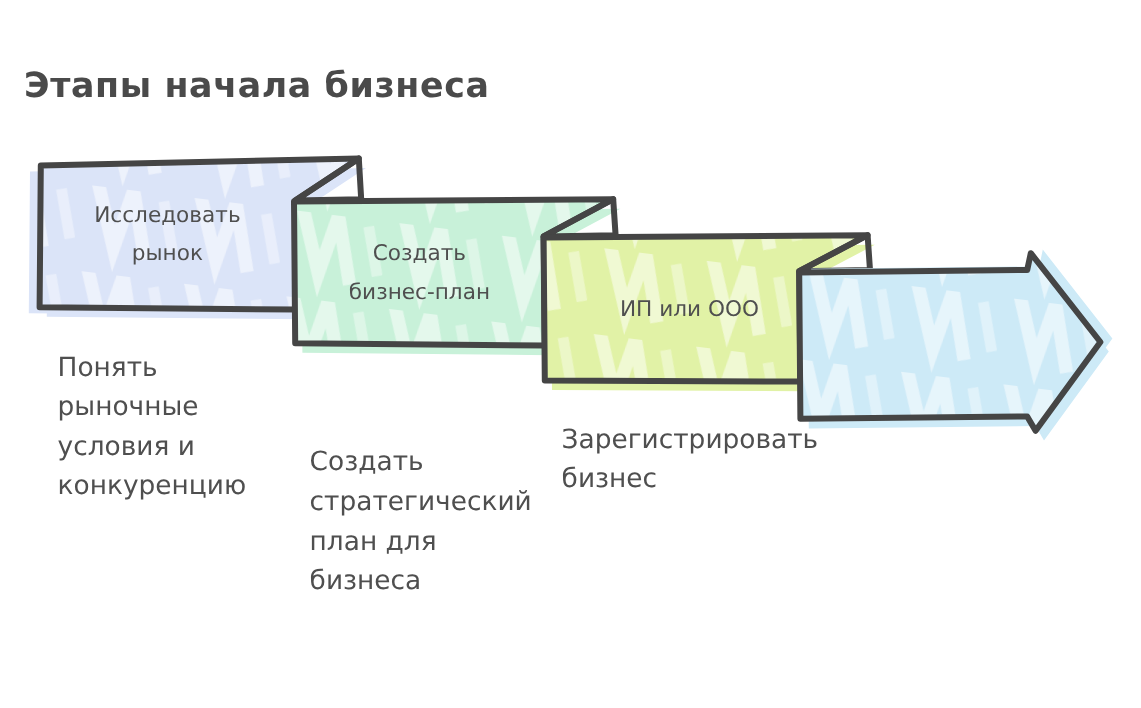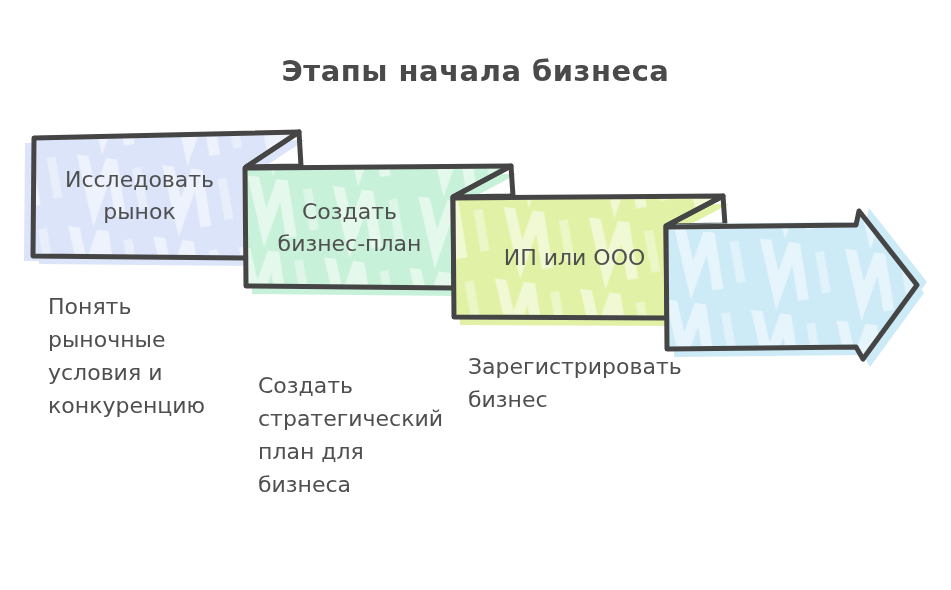--- a/index.html
+++ b/index.html
@@ -7,32 +7,32 @@
     position:relative;
     width:951px;height:590px;
     background:#ffffff;
     overflow:hidden;
     font-family:"DejaVu Sans", sans-serif;
   }
   .canvas svg{position:absolute;left:0;top:0;}
   .diagram-title{
     position:absolute;
     left:20px;top:54px;width:911px;
-    text-align:center;
+    text-align:left;
     font-size:29px;
     font-weight:bold;
     letter-spacing:0.5px;
     color:#4a4a4a;
   }
   .stage-label{
     position:absolute;
     display:flex;align-items:center;justify-content:center;
     text-align:center;
     white-space:pre-line;
-    font-size:22px;
+    font-size:18px;
     line-height:32px;
     color:#4f4f4f;
   }
   .stage-desc{
     position:absolute;
     white-space:pre-line;
     font-size:22px;
     line-height:33px;
     color:#4f4f4f;
   }

